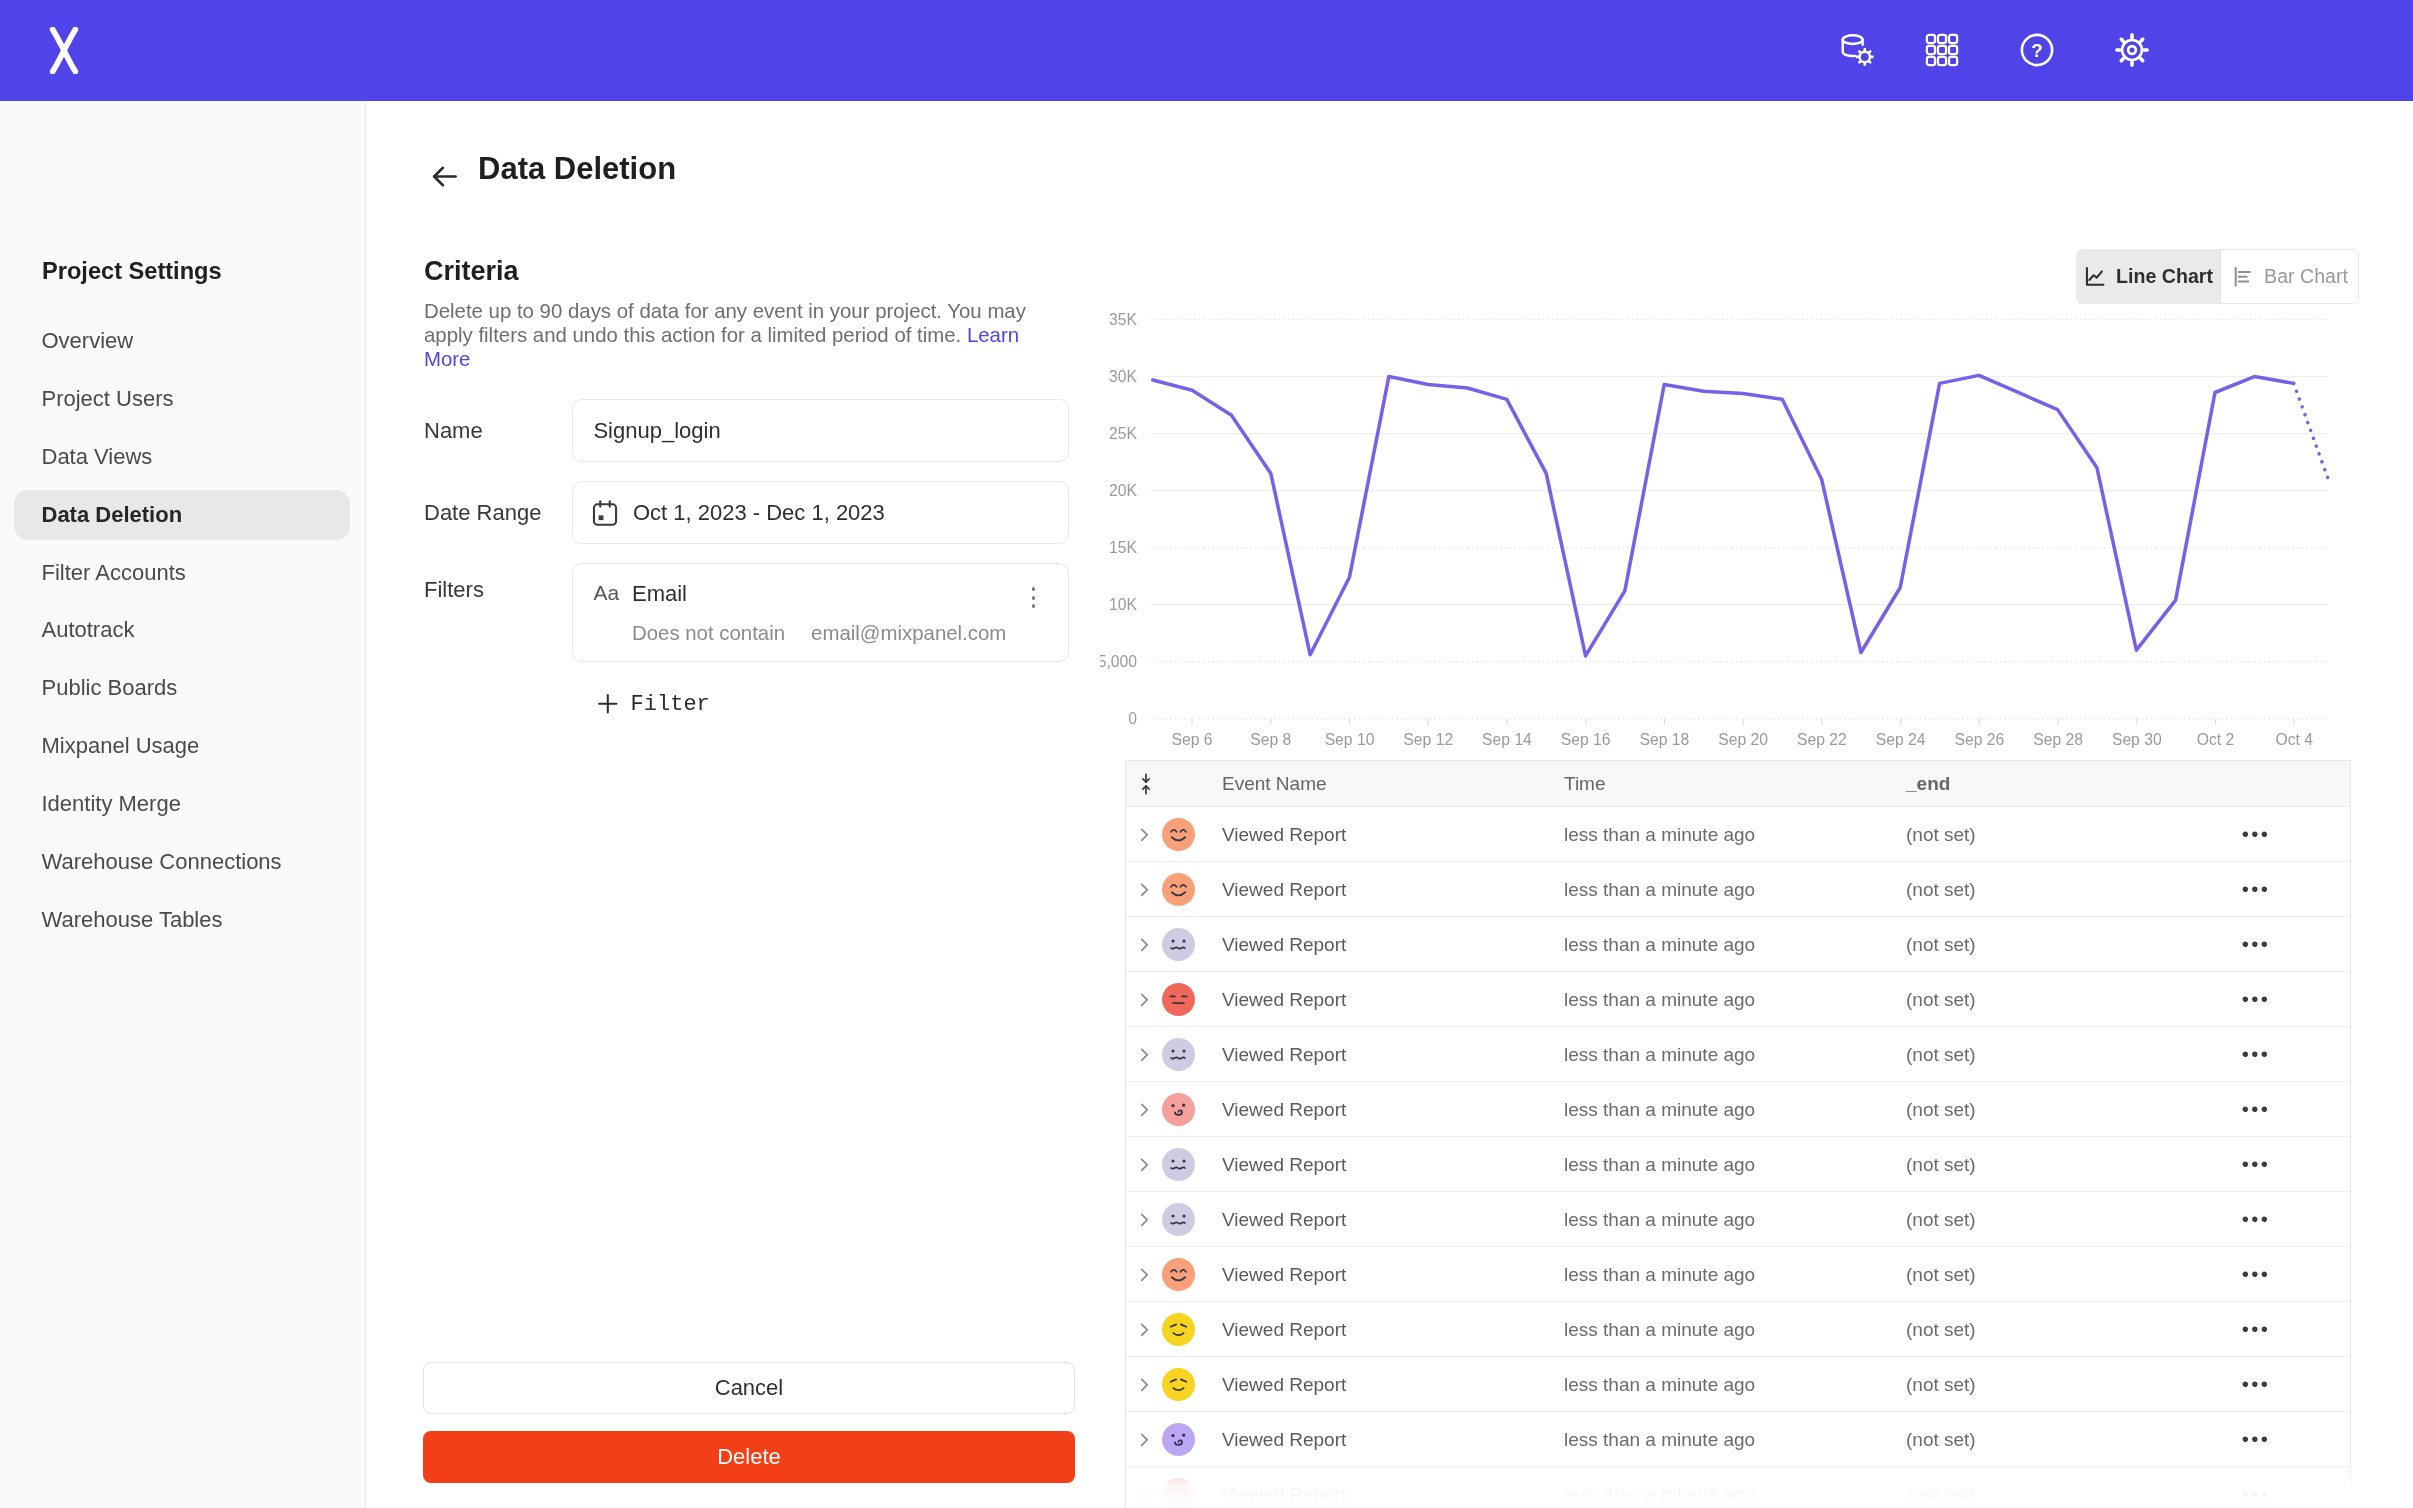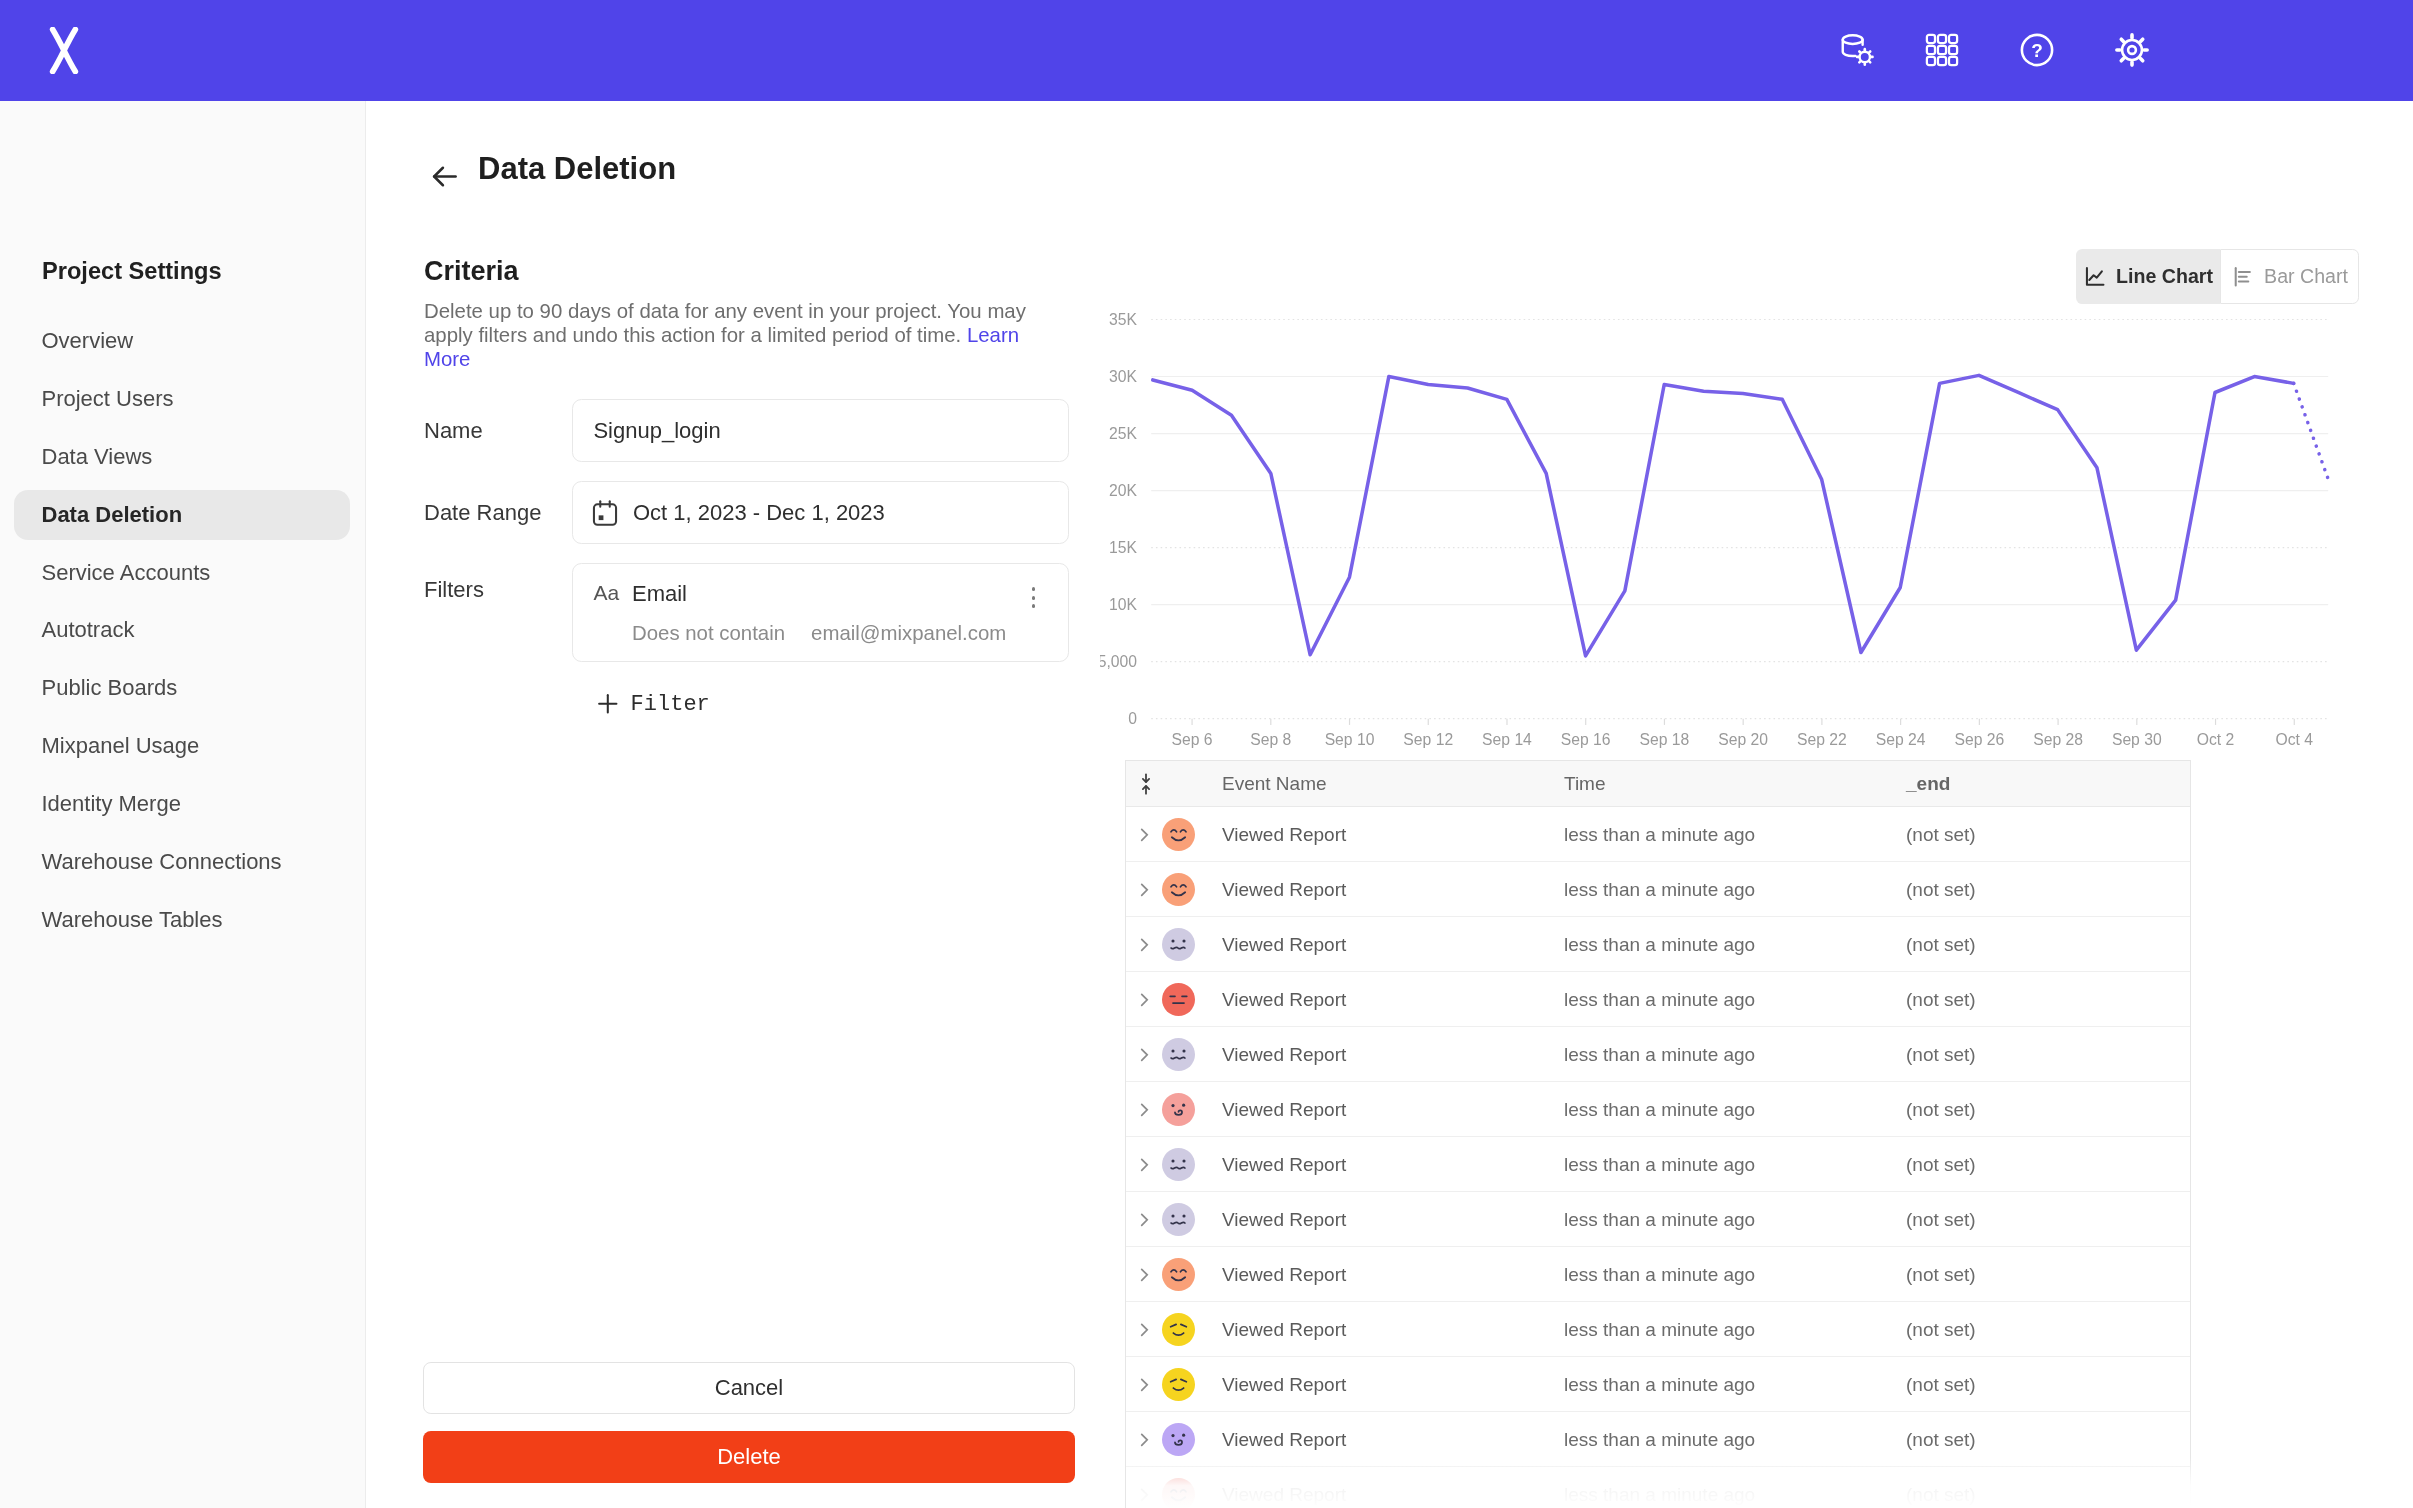--- a/index.html
+++ b/index.html
@@ -64,21 +64,21 @@
     border-radius:7.9px;font-size:22px;color:#fff;font-family:inherit;cursor:pointer;}
 
   
   .tseg{position:absolute;top:249px;height:55px;display:flex;align-items:center;justify-content:center;gap:9.4px;
     font-family:inherit;font-size:19.6px;cursor:pointer;}
   .tseg svg{width:23.6px;height:23.6px;}
   .tseg-line{left:2076px;width:144px;background:#EAEAEA;border:none;border-radius:6.3px 0 0 6.3px;color:#2F2F2F;font-weight:700;}
   .tseg-bar{left:2220px;width:139px;background:#fff;border:1.6px solid #E6E6E6;border-radius:0 6.3px 6.3px 0;color:#9A9A9A;}
 
   
-  .table{position:absolute;left:1125px;top:760px;width:1066px;height:749px;border:0.8px solid #E6E6E6;background:#fff;overflow:hidden;}
+  .table{position:absolute;left:1125px;top:760px;width:1226px;height:749px;border:0.8px solid #E6E6E6;background:#fff;overflow:hidden;}
   .t-head{position:relative;height:46px;background:#F8F8F8;border-bottom:0.8px solid #E9E9E9;}
   .t-head span{position:absolute;top:0;line-height:46px;font-size:19px;color:#666;}
   .sort-ic{position:absolute;left:12.6px;top:11.8px;width:14px;height:22px;cursor:pointer;}
   .t-row{position:relative;height:55px;border-bottom:0.8px solid #EFEFEF;cursor:pointer;}
   .t-row span{position:absolute;top:0;line-height:55px;font-size:19px;}
   .chev{position:absolute;left:11px;top:19.6px;width:15.7px;height:15.7px;}
   .t-avatar{position:absolute;left:36px;top:11px;width:33px;height:33px;}
   .c-event{left:96px;color:#5A5A5A;}
   .c-time{left:438px;color:#6B6B6B;}
   .c-end{left:780px;color:#6B6B6B;}
@@ -154,21 +154,21 @@
   </button>
 </div>
 
 <nav class="sidebar">
   <div class="side-title">Project Settings</div>
   <div class="side-items">
       <div class="side-item">Overview</div>
       <div class="side-item">Project Users</div>
       <div class="side-item">Data Views</div>
       <div class="side-item selected">Data Deletion</div>
-      <div class="side-item">Service Accounts</div>
+      <div class="side-item">Filter Accounts</div>
       <div class="side-item">Autotrack</div>
       <div class="side-item">Public Boards</div>
       <div class="side-item">Mixpanel Usage</div>
       <div class="side-item">Identity Merge</div>
       <div class="side-item">Warehouse Connections</div>
       <div class="side-item">Warehouse Tables</div>
     </div>
 </nav>
 
 <button class="back-btn">

